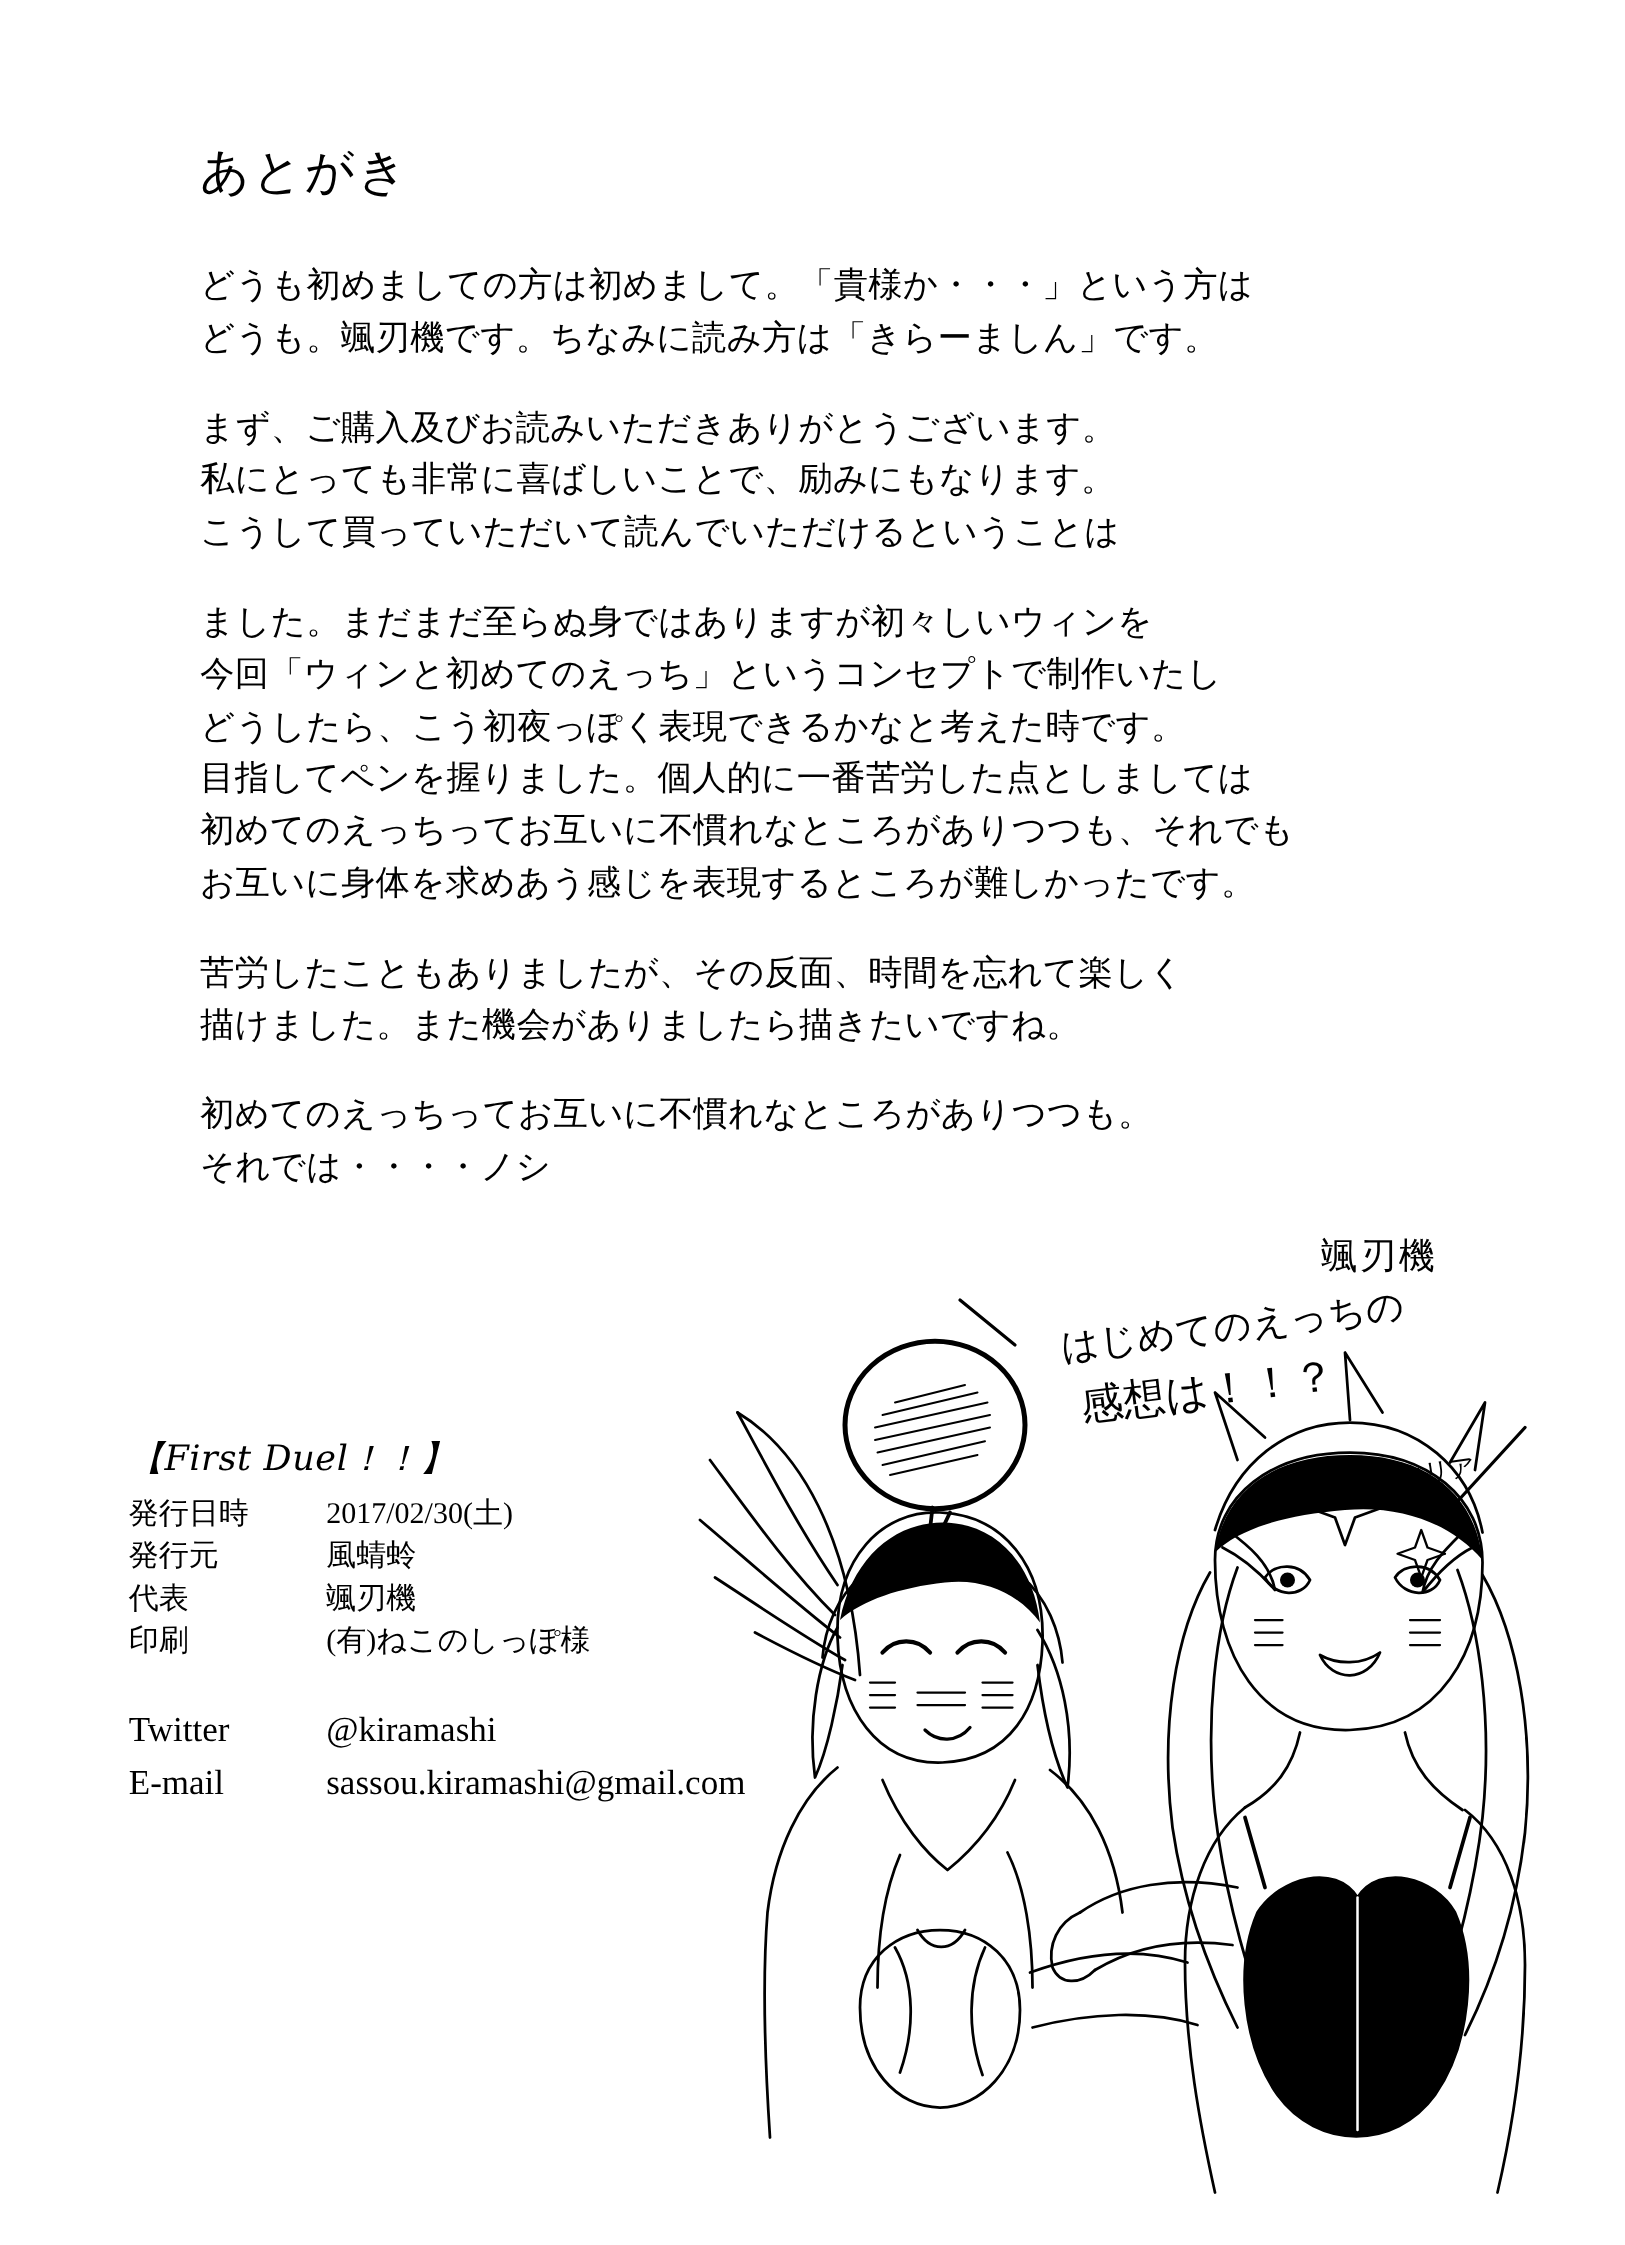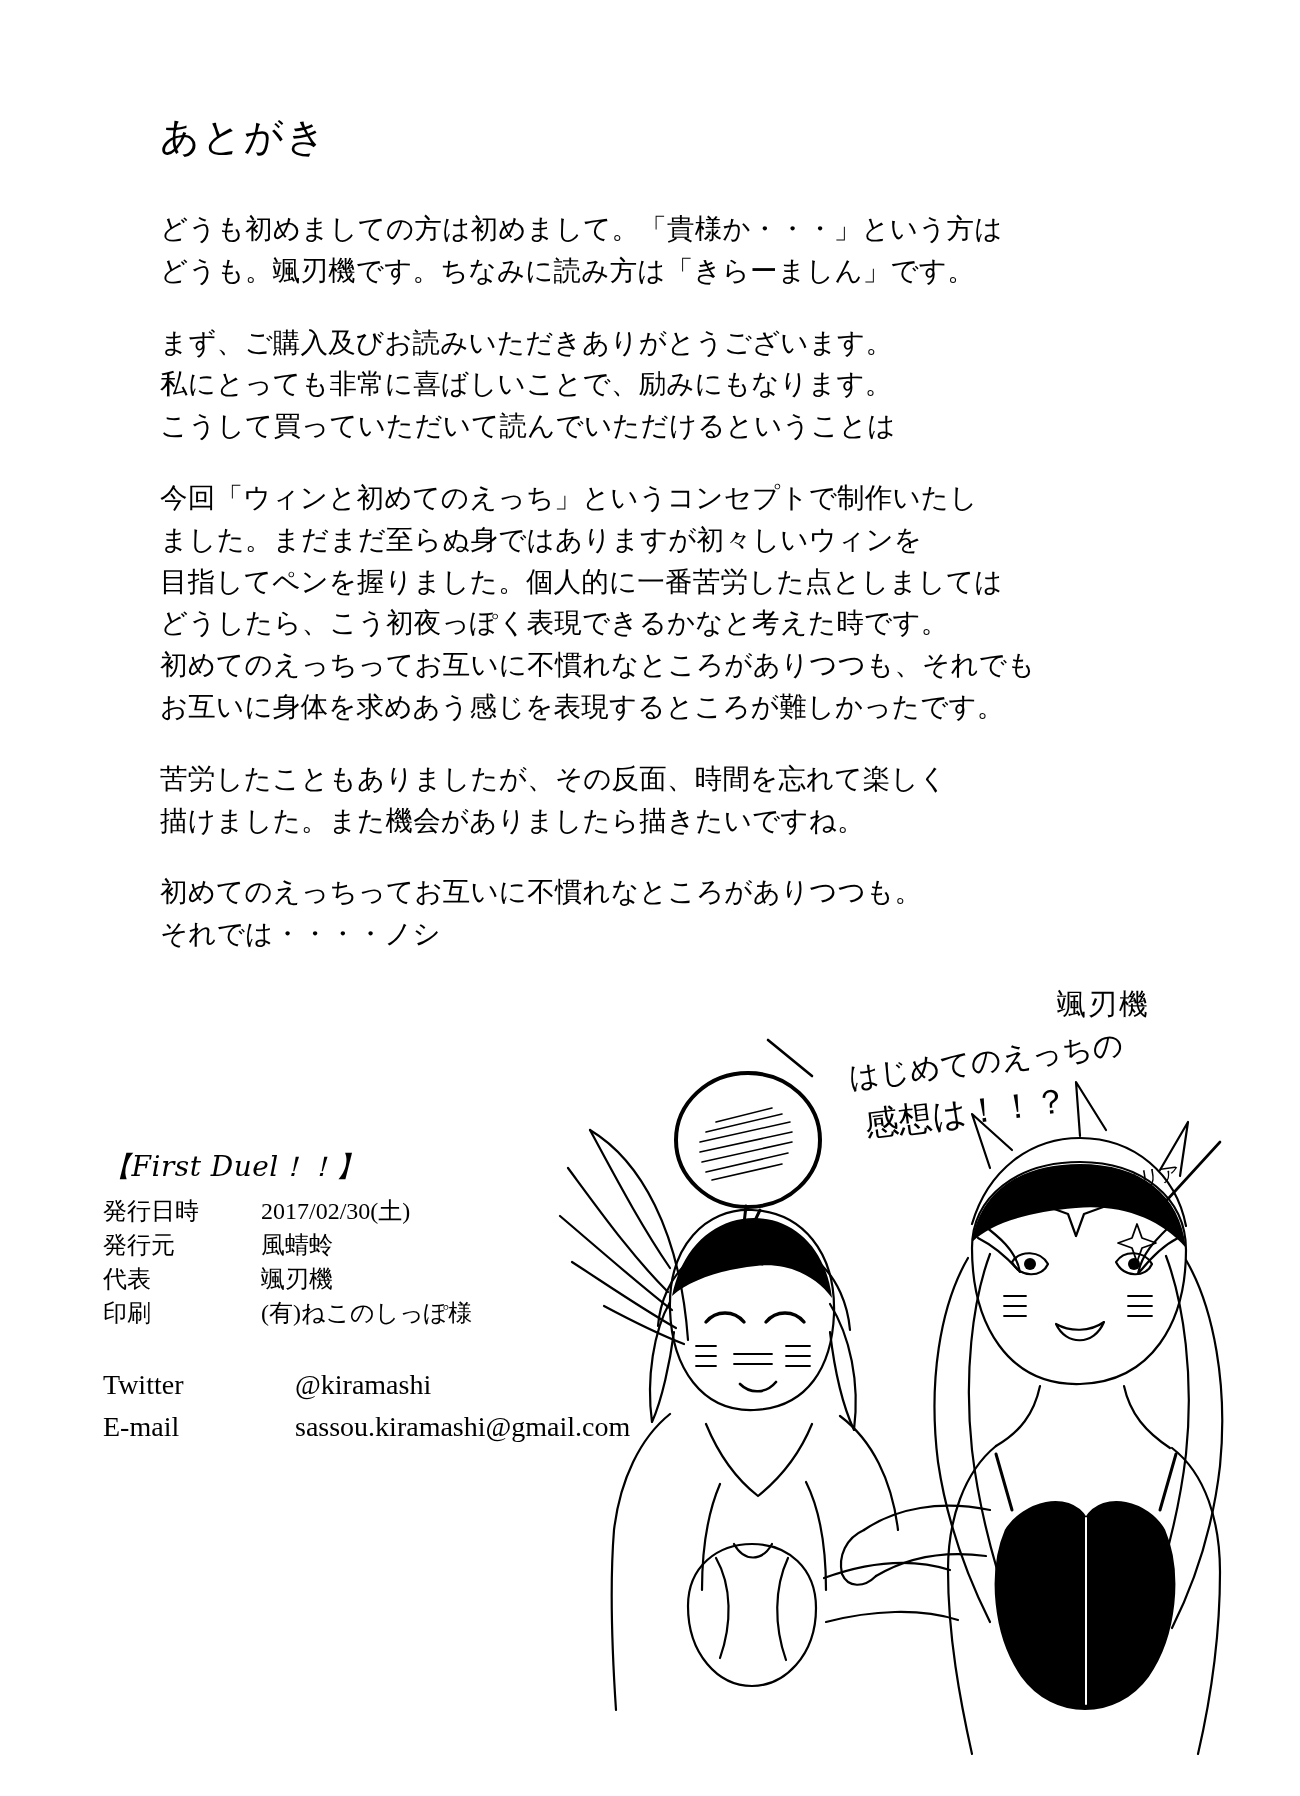--- a/index.html
+++ b/index.html
@@ -82,21 +82,20 @@
   .colo-value {
     flex: 1 1 auto;
   }
   .contact {
     margin-top: 34px;
   }
   .contact .colo-row {
     font-family: "Liberation Serif", serif;
     font-size: 28px;
     line-height: 1.5;
-    gap: 34px;
   }
   .contact .colo-label {
     width: 158px;
     flex: 0 0 158px;
   }
 
   
   .illus {
     position: absolute;
     left: 520px;
@@ -126,24 +125,24 @@
       <span class="line">どうも。颯刃機です。ちなみに読み方は「きらーましん」です。</span>
     </div>
 
     <div class="para">
       <span class="line">まず、ご購入及びお読みいただきありがとうございます。</span>
       <span class="line">私にとっても非常に喜ばしいことで、励みにもなります。</span>
       <span class="line">こうして買っていただいて読んでいただけるということは</span>
     </div>
 
     <div class="para">
+      <span class="line">ました。まだまだ至らぬ身ではありますが初々しいウィンを</span>
       <span class="line">今回「ウィンと初めてのえっち」というコンセプトで制作いたし</span>
-      <span class="line">ました。まだまだ至らぬ身ではありますが初々しいウィンを</span>
+      <span class="line">どうしたら、こう初夜っぽく表現できるかなと考えた時です。</span>
       <span class="line">目指してペンを握りました。個人的に一番苦労した点としましては</span>
-      <span class="line">どうしたら、こう初夜っぽく表現できるかなと考えた時です。</span>
       <span class="line">初めてのえっちってお互いに不慣れなところがありつつも、それでも</span>
       <span class="line">お互いに身体を求めあう感じを表現するところが難しかったです。</span>
     </div>
 
     <div class="para">
       <span class="line">苦労したこともありましたが、その反面、時間を忘れて楽しく</span>
       <span class="line">描けました。また機会がありましたら描きたいですね。</span>
     </div>
 
     <div class="para">

